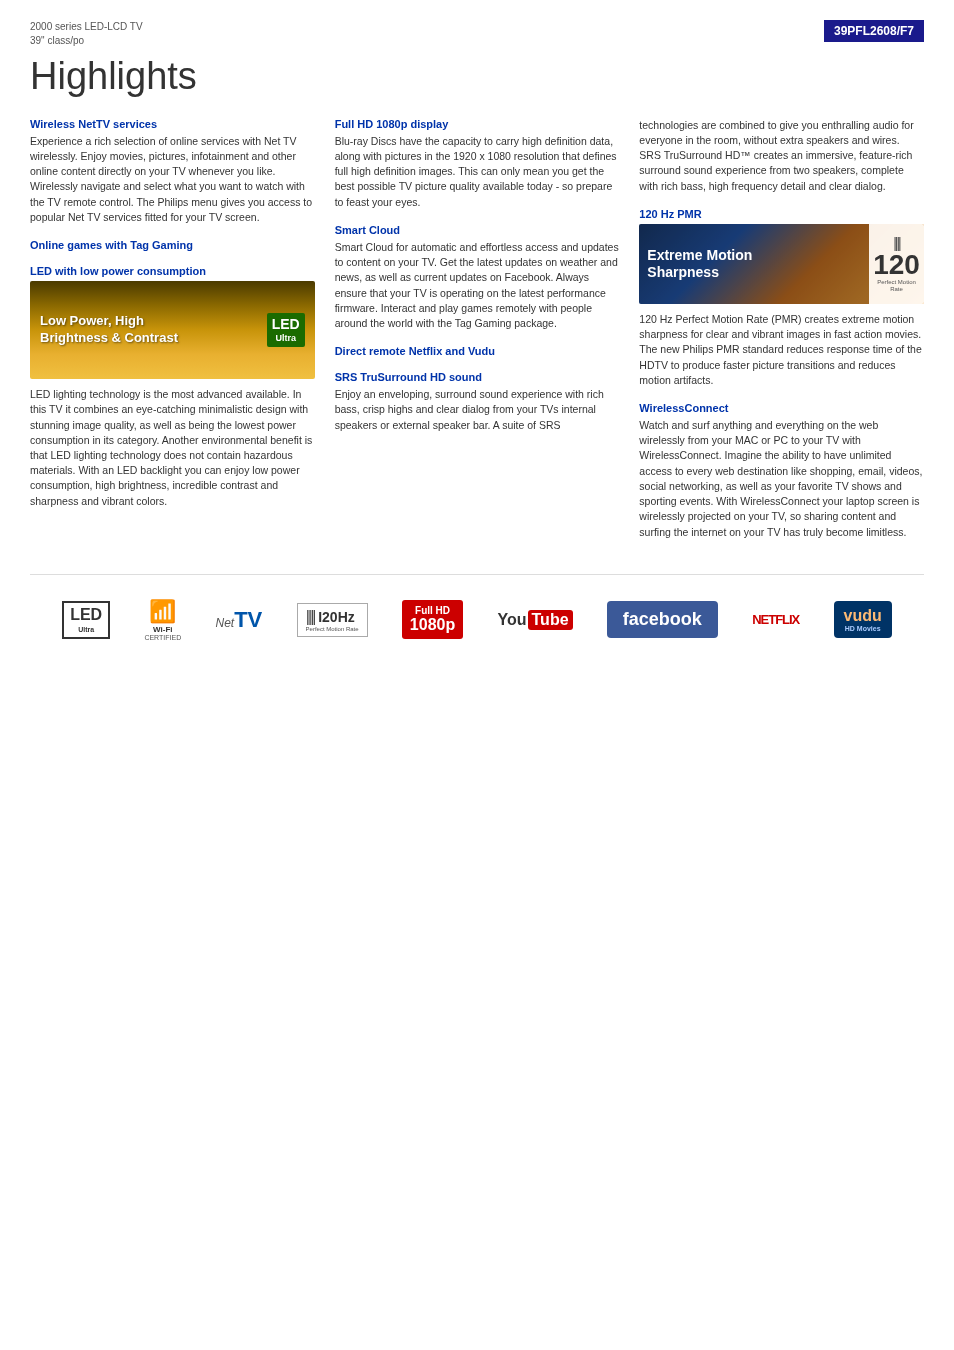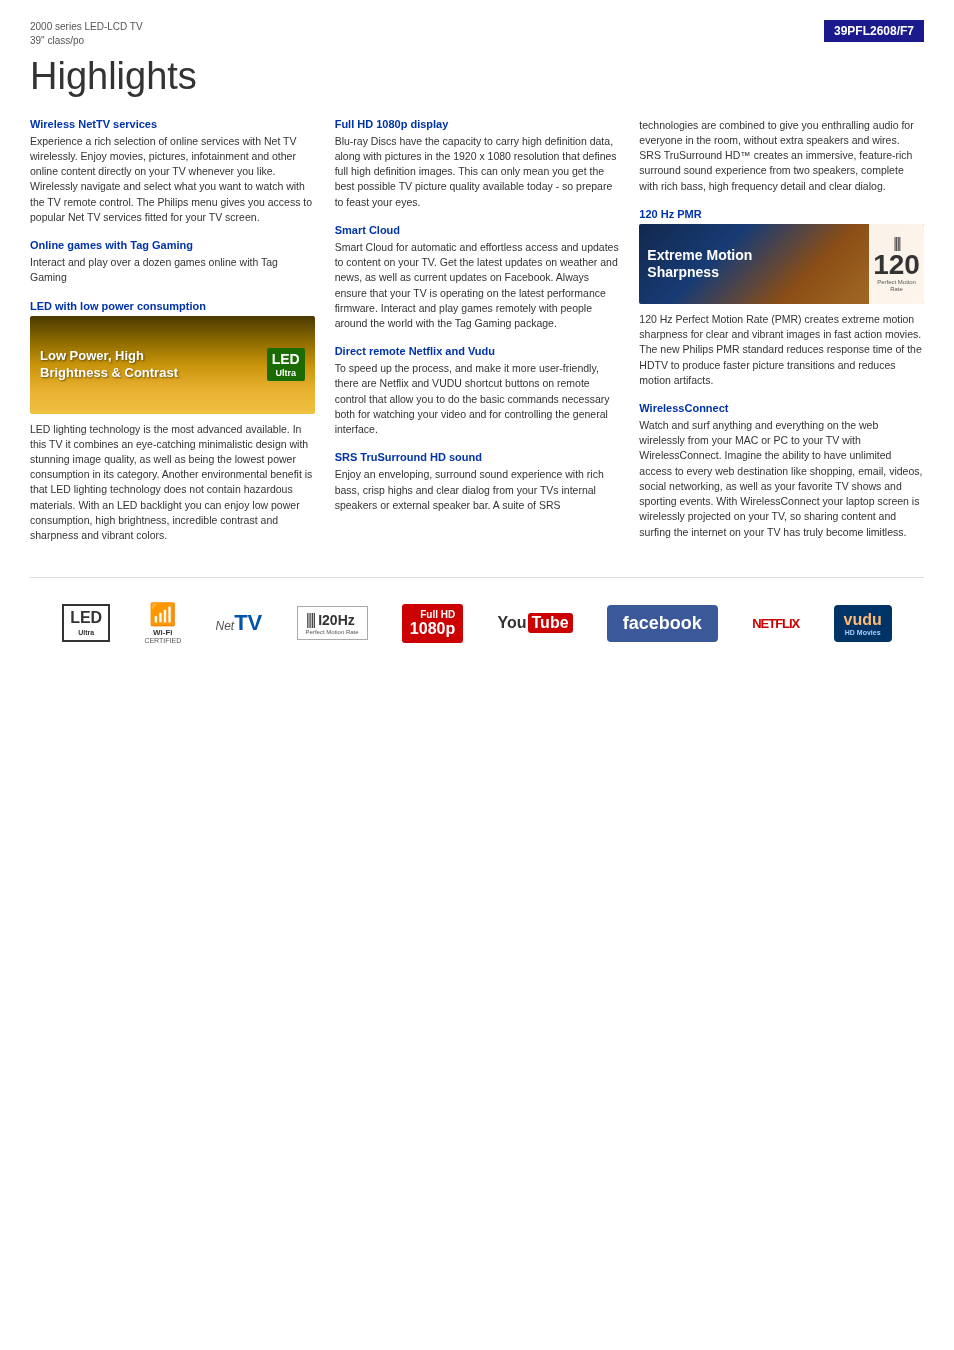--- a/index.html
+++ b/index.html
@@ -205,21 +205,21 @@
     .logo-120hz {
       text-align: center;
       border: 1px solid #aaa;
       padding: 4px 8px;
     }
 
     
     .logo-fullhd {
       background: #cc0000;
       color: #fff;
-      text-align: right;
+      text-align: center;
       padding: 5px 8px;
       border-radius: 3px;
     }
     .fullhd-top { font-size: 10px; font-weight: bold; }
     .fullhd-bottom { font-size: 16px; font-weight: 900; }
 
     
     .logo-facebook {
       background: #3b5998;
       color: #fff;
@@ -269,21 +269,20 @@
 
     <div>
 
       <div class="col-section">
         <div class="section-title">Wireless NetTV services</div>
         <div class="section-body">Experience a rich selection of online services with Net TV wirelessly. Enjoy movies, pictures, infotainment and other online content directly on your TV whenever you like. Wirelessly navigate and select what you want to watch with the TV remote control. The Philips menu gives you access to popular Net TV services fitted for your TV screen.</div>
       </div>
 
       <div class="col-section">
         <div class="section-title">Online games with Tag Gaming</div>
-        <div class="section-body">Interact and play over a dozen games online with Tag Gaming</div>
       </div>
 
       <div class="col-section">
         <div class="section-title">LED with low power consumption</div>
 
         <div class="led-image">
           <div class="led-image-text">
             <span>Low Power, High</span><br>
             <span>Brightness &amp; Contrast</span>
           </div>
@@ -304,21 +303,20 @@
         <div class="section-body">Blu-ray Discs have the capacity to carry high definition data, along with pictures in the 1920 x 1080 resolution that defines full high definition images. This can only mean you get the best possible TV picture quality available today - so prepare to feast your eyes.</div>
       </div>
 
       <div class="col-section">
         <div class="section-title">Smart Cloud</div>
         <div class="section-body">Smart Cloud for automatic and effortless access and updates to content on your TV. Get the latest updates on weather and news, as well as current updates on Facebook. Always ensure that your TV is operating on the latest performance firmware. Interact and play games remotely with people around the world with the Tag Gaming package.</div>
       </div>
 
       <div class="col-section">
         <div class="section-title">Direct remote Netflix and Vudu</div>
-        <div class="section-body">To speed up the process, and make it more user-friendly, there are Netflix and VUDU shortcut buttons on remote control that allow you to do the basic commands necessary both for watching your video and for controlling the general interface.</div>
       </div>
 
 
       <div class="col-section">
         <div class="section-title">SRS TruSurround HD sound</div>
         <div class="section-body">Enjoy an enveloping, surround sound experience with rich bass, crisp highs and clear dialog from your TVs internal speakers or external speaker bar. A suite of SRS</div>
       </div>
 
     </div>
 

